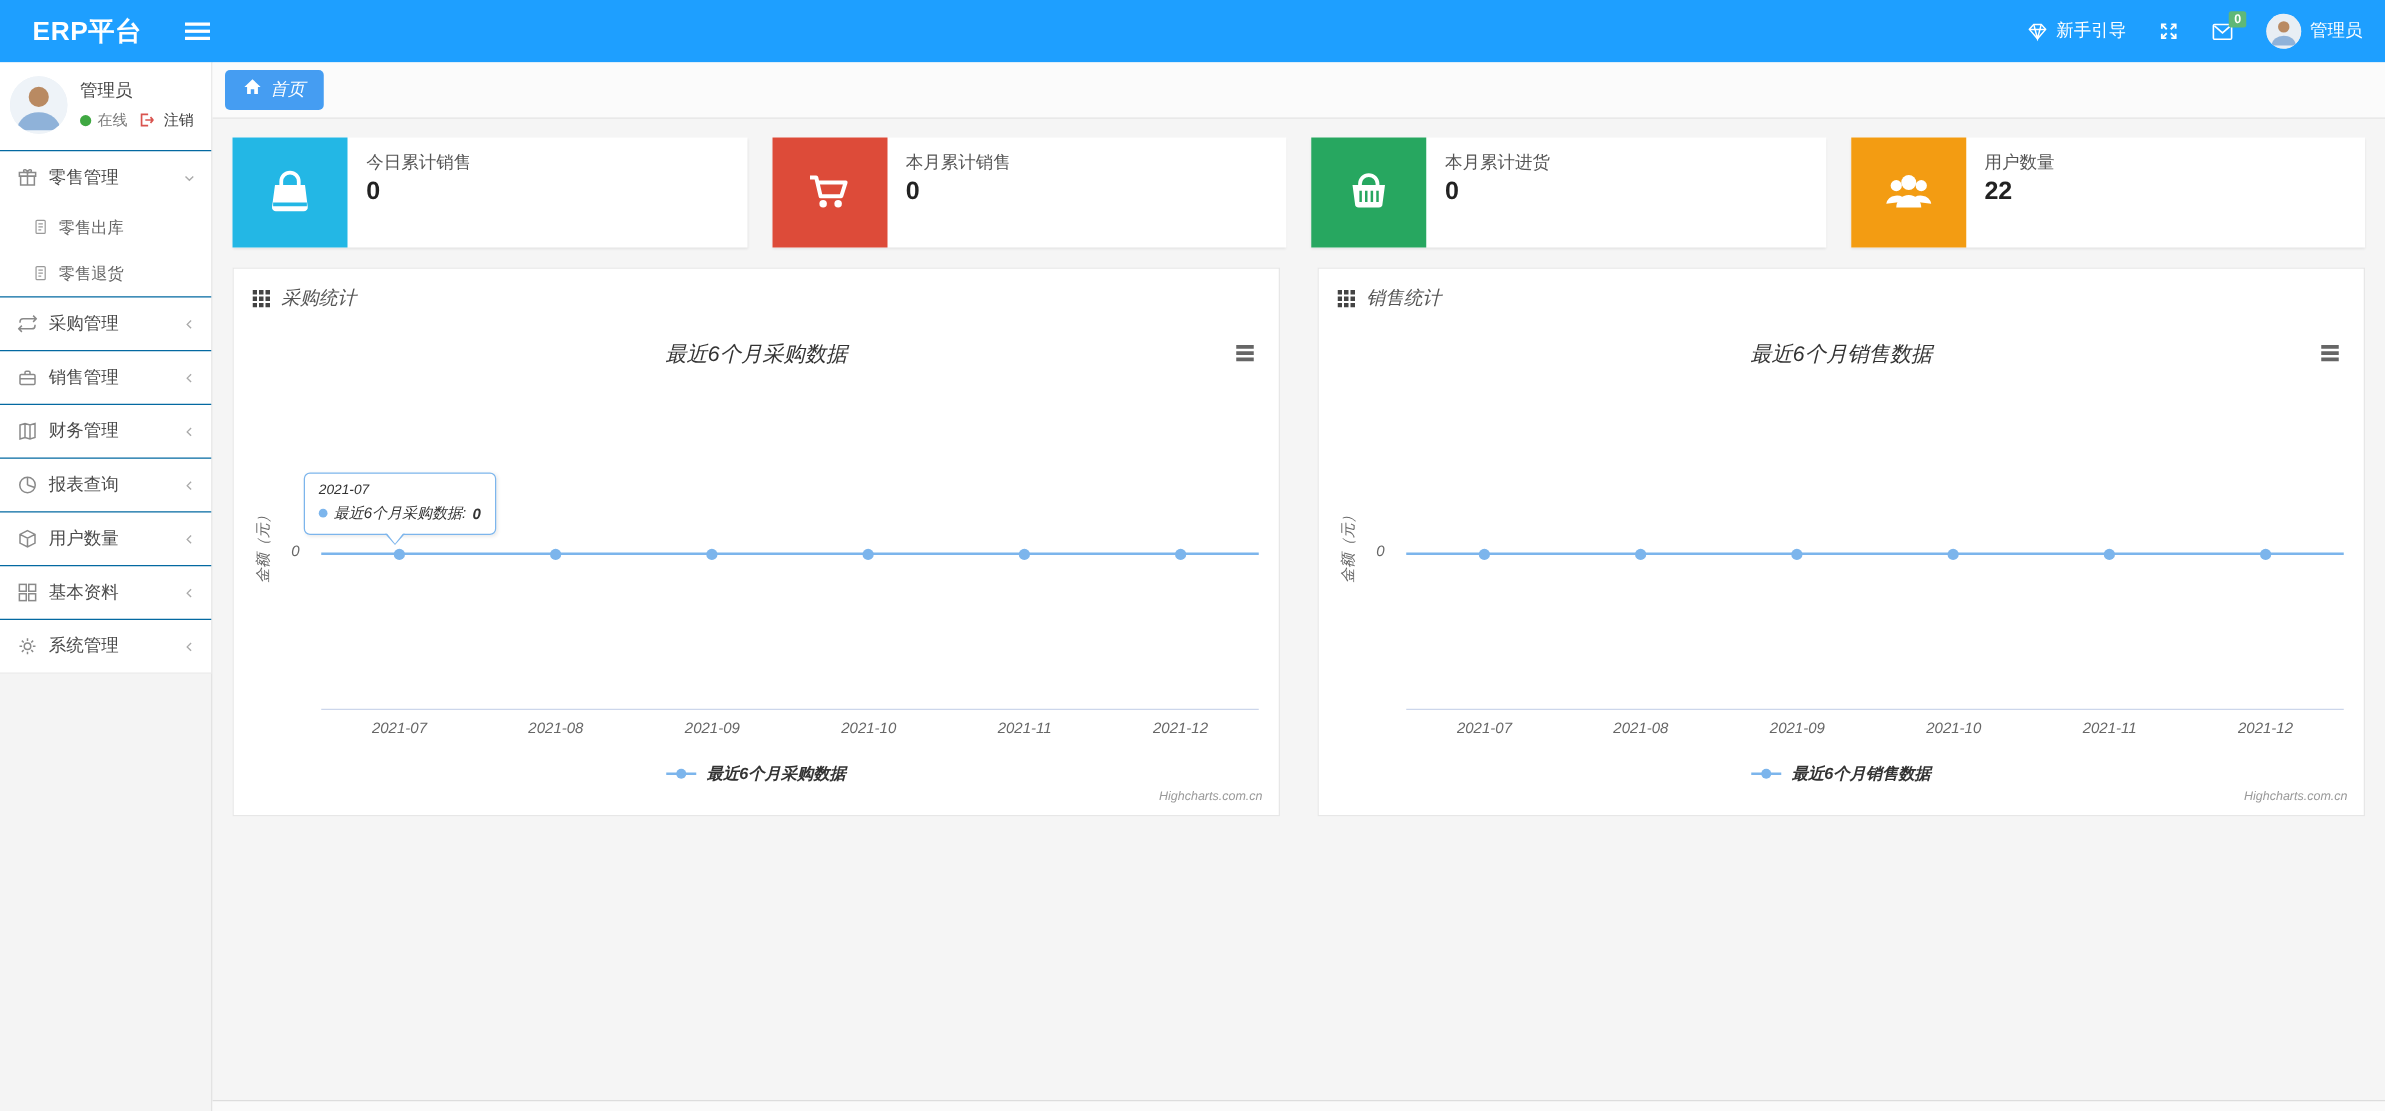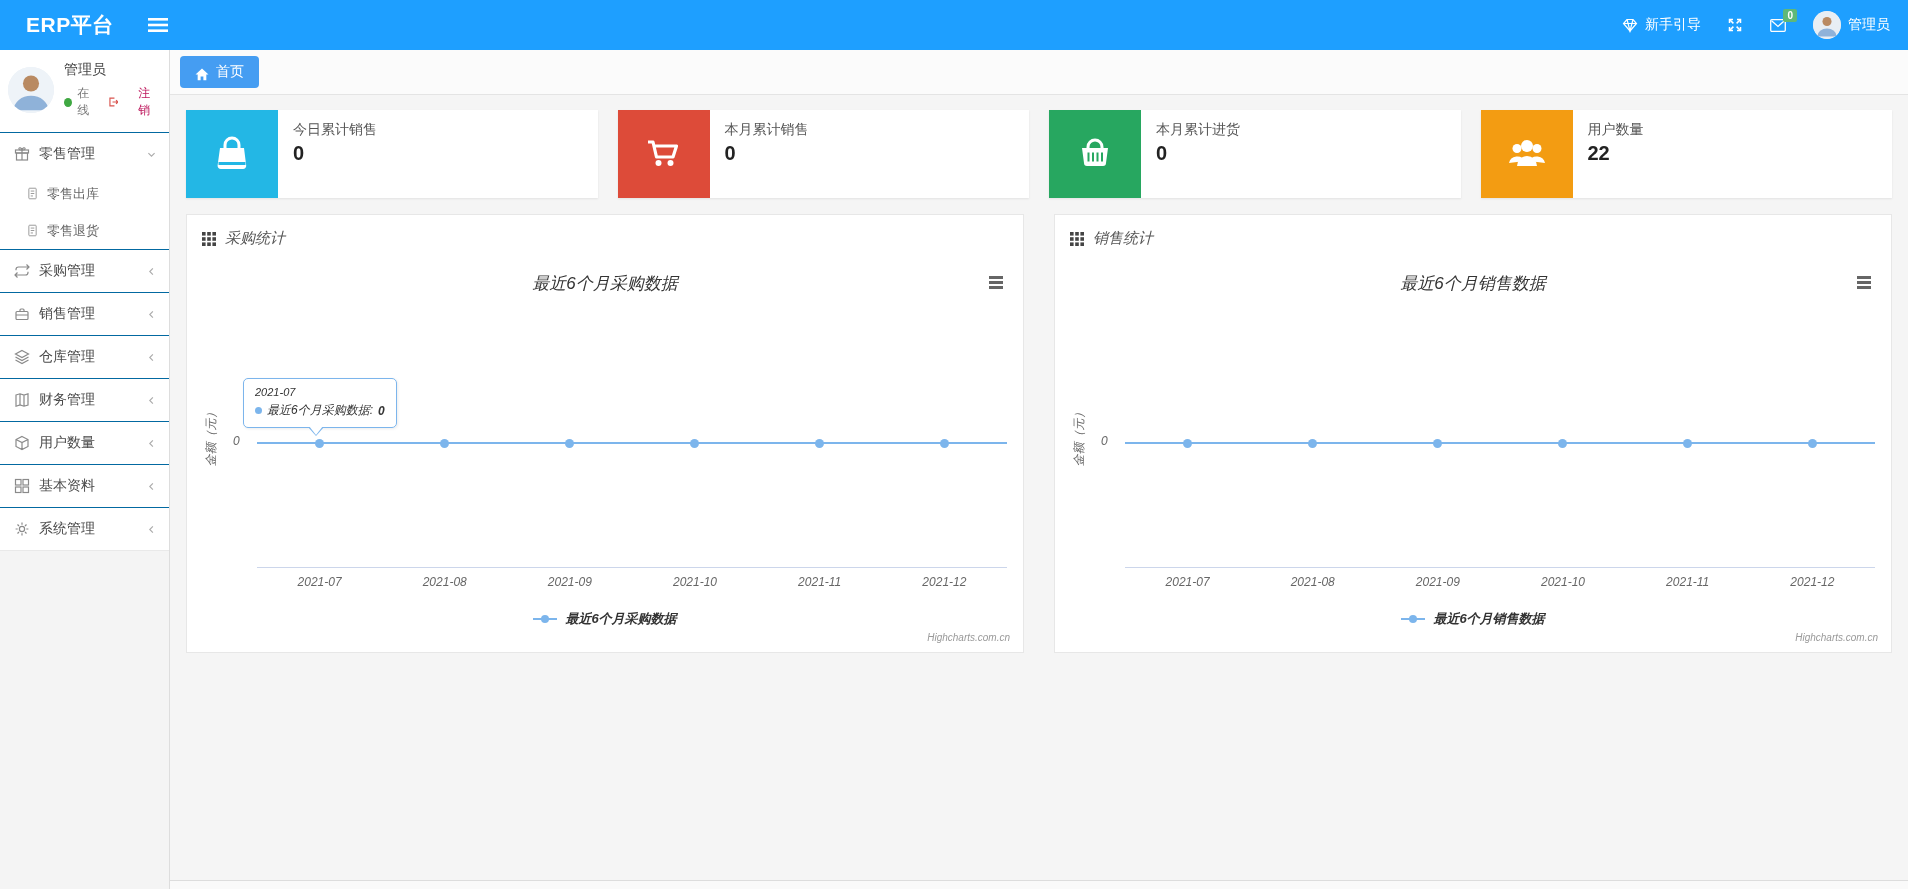--- a/index.html
+++ b/index.html
@@ -35,43 +35,43 @@
   .sidebar {
     width:170px; flex:0 0 170px; background:#f4f4f4;
     border-right:1px solid #ddd; display:flex; flex-direction:column;
   }
   .sidebar-white { background:#fff; border-bottom:1px solid #e9e9e9; }
   .side-user { display:flex; align-items:center; gap:10px; padding:11px 10px 13px 8px; }
   .side-avatar { width:46px; height:46px; border-radius:50%; overflow:hidden; background:#e9eff5; flex:0 0 46px; }
   .side-user-name { font-size:14px; color:#444; margin-bottom:6px; }
   .side-user-status { display:flex; align-items:center; gap:5px; font-size:12px; color:#777; }
   .dot-online { width:9px; height:9px; border-radius:50%; background:#3fa842; display:inline-block; }
-  .logout { display:flex; align-items:center; gap:20px; color:#be185d; cursor:pointer; margin-left:4px; }
+  .logout { display:flex; align-items:center; gap:8px; color:#404040; cursor:pointer; margin-left:4px; }
 
   .menu { list-style:none; }
   .menu-item {
     display:flex; align-items:center; gap:9px; height:43px; padding:0 12px 0 14px;
     color:#4a4a4a; font-size:14px; cursor:pointer; border-top:1px solid #0369a1;
   }
   .menu-item .mi-label { flex:1; }
   .menu-item .mi-ico { color:#8a8a8a; }
   .menu-item .mi-arrow { color:#aaa; }
   .submenu { list-style:none; }
   .submenu-item {
     display:flex; align-items:center; gap:8px; height:37px; padding:0 12px 0 26px;
     color:#666; font-size:13px; cursor:pointer;
   }
   .submenu-item .mi-ico { color:#999; }
 
   
   .main { flex:1; display:flex; flex-direction:column; background:#f5f5f5; min-width:0; }
   .tabstrip { background:#fbfbfb; border-bottom:1px solid #e4e4e4; padding:6px 10px; }
   .tab-home {
-    display:inline-flex; align-items:flex-end; gap:7px; background:#459df2; color:#fff;
-    font-size:14px; padding:7px 15px; border-radius:4px; cursor:pointer;
+    display:inline-flex; align-items:flex-start; gap:7px; background:#459df2; color:#fff;
+    font-size:14px; padding:7px 15px; border-radius:4px; cursor:pointer;font-style:italic;
   }
   .content { flex:1; padding:15px 16px; overflow:hidden; }
 
   
   .cards-row { display:flex; gap:20px; }
   .stat-card {
     flex:1; background:#fff; height:88px; display:flex; align-items:stretch;
     box-shadow:0 1px 2px rgba(0,0,0,.08); cursor:pointer;
   }
   .sc-icon { width:92px; flex:0 0 92px; display:flex; align-items:center; justify-content:center; background:var(--cc); }
@@ -246,42 +246,41 @@
           <svg class="mi-ico" width="16" height="16" viewBox="0 0 16 16" fill="none" stroke="currentColor" stroke-width="1.2">
             <rect x="2" y="5.5" width="12" height="8" rx="1"></rect>
               <path d="M6 5.5 V4 a1 1 0 0 1 1 -1 h2 a1 1 0 0 1 1 1 v1.5 M2 9 h12"></path>
           </svg>
           <span class="mi-label">销售管理</span>
           <svg class="mi-arrow" width="11" height="11" viewBox="0 0 16 16" fill="none" stroke="currentColor" stroke-width="1.6">
               <path d="M10 3.5 L5.5 8 L10 12.5"></path>
             </svg>
         </li>
 
-        <li class="menu-item">
-          <svg class="mi-ico" width="16" height="16" viewBox="0 0 16 16" fill="none" stroke="currentColor" stroke-width="1.2">
-            <path d="M8 1.5 L14.5 5 L8 8.5 L1.5 5 Z"></path>
-              <path d="M14.5 8 L8 11.5 L1.5 8"></path>
-              <path d="M14.5 11 L8 14.5 L1.5 11"></path>
-          </svg>
-          <span class="mi-label">仓库管理</span>
-          <svg class="mi-arrow" width="11" height="11" viewBox="0 0 16 16" fill="none" stroke="currentColor" stroke-width="1.6">
-              <path d="M10 3.5 L5.5 8 L10 12.5"></path>
-            </svg>
-        </li>
 
         <li class="menu-item">
           <svg class="mi-ico" width="16" height="16" viewBox="0 0 16 16" fill="none" stroke="currentColor" stroke-width="1.2">
             <path d="M2 3 L6 1.8 L10 3 L14 1.8 V13 L10 14.2 L6 13 L2 14.2 Z M6 1.8 V13 M10 3 V14.2"></path>
           </svg>
           <span class="mi-label">财务管理</span>
           <svg class="mi-arrow" width="11" height="11" viewBox="0 0 16 16" fill="none" stroke="currentColor" stroke-width="1.6">
               <path d="M10 3.5 L5.5 8 L10 12.5"></path>
             </svg>
         </li>
 
+        <li class="menu-item">
+          <svg class="mi-ico" width="16" height="16" viewBox="0 0 16 16" fill="none" stroke="currentColor" stroke-width="1.2">
+            <circle cx="8" cy="8" r="6.2"></circle>
+              <path d="M8 8 V1.8 M8 8 L13.8 10"></path>
+          </svg>
+          <span class="mi-label">报表查询</span>
+          <svg class="mi-arrow" width="11" height="11" viewBox="0 0 16 16" fill="none" stroke="currentColor" stroke-width="1.6">
+              <path d="M10 3.5 L5.5 8 L10 12.5"></path>
+            </svg>
+        </li>
 
         <li class="menu-item">
           <svg class="mi-ico" width="16" height="16" viewBox="0 0 16 16" fill="none" stroke="currentColor" stroke-width="1.2">
             <path d="M8 1.5 L14 4.5 V11.5 L8 14.5 L2 11.5 V4.5 Z M2 4.5 L8 7.5 L14 4.5 M8 7.5 V14.5"></path>
           </svg>
           <span class="mi-label">用户数量</span>
           <svg class="mi-arrow" width="11" height="11" viewBox="0 0 16 16" fill="none" stroke="currentColor" stroke-width="1.6">
               <path d="M10 3.5 L5.5 8 L10 12.5"></path>
             </svg>
         </li>

